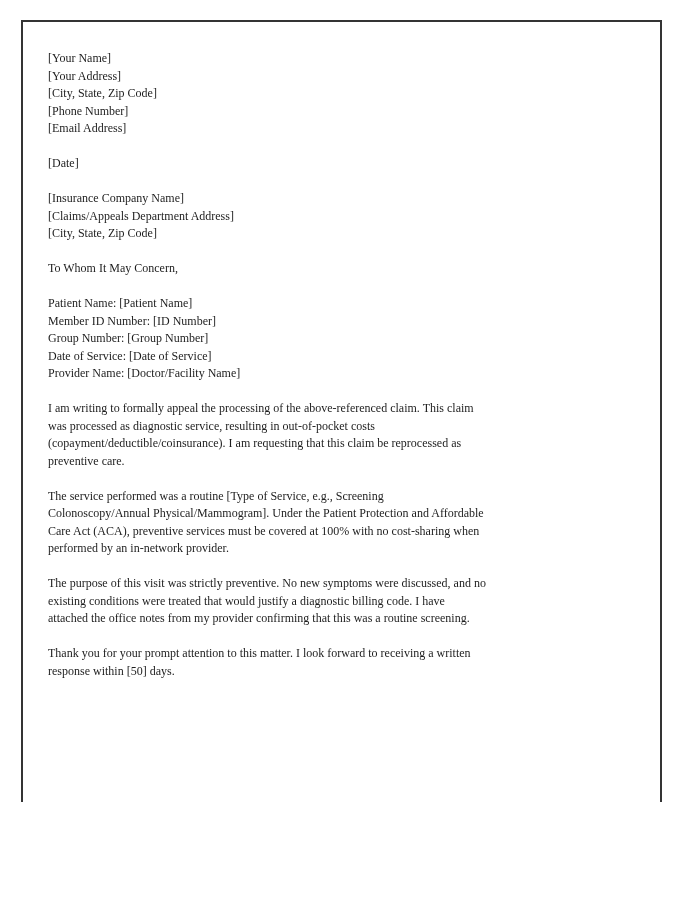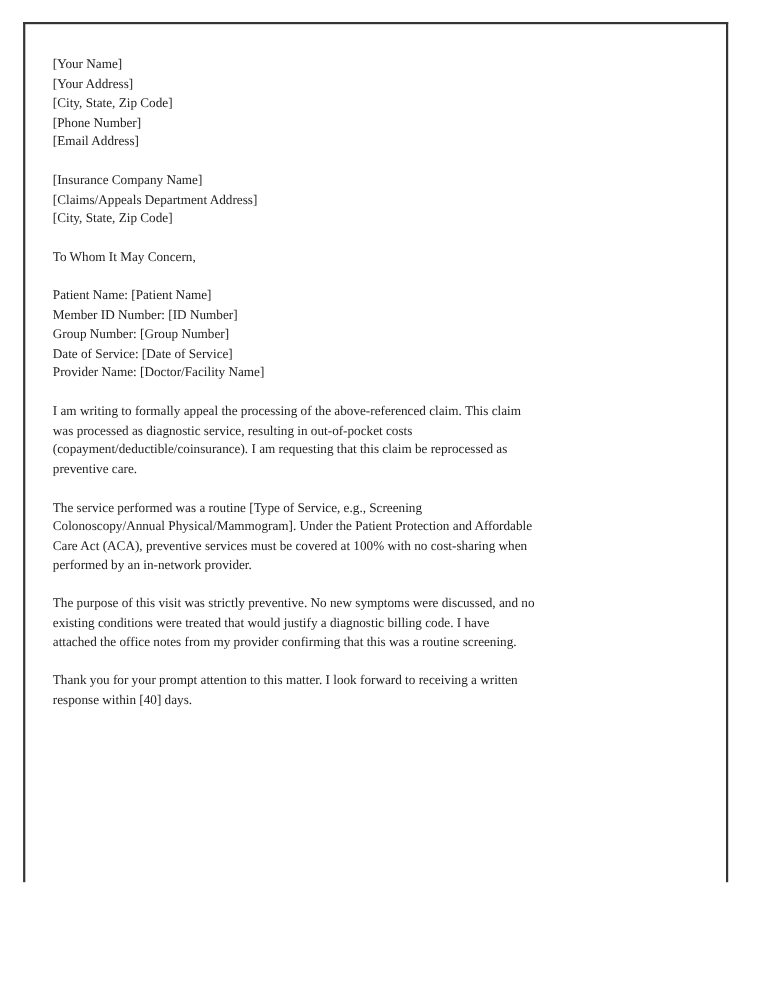--- a/index.html
+++ b/index.html
@@ -42,20 +42,21 @@
 </head>
 <body>
 
 <div class="letter-page">
   <div class="letter-content">
     <p class="para">[Your Name]
 [Your Address]
 [City, State, Zip Code]
 [Phone Number]
 [Email Address]</p>
+    <p class="para">[Date]</p>
     <p class="para">[Insurance Company Name]
 [Claims/Appeals Department Address]
 [City, State, Zip Code]</p>
     <p class="para">To Whom It May Concern,</p>
     <p class="para">Patient Name: [Patient Name]
 Member ID Number: [ID Number]
 Group Number: [Group Number]
 Date of Service: [Date of Service]
 Provider Name: [Doctor/Facility Name]</p>
     <p class="para">I am writing to formally appeal the processing of the above-referenced claim. This claim
@@ -63,15 +64,15 @@
 (copayment/deductible/coinsurance). I am requesting that this claim be reprocessed as
 preventive care.</p>
     <p class="para">The service performed was a routine [Type of Service, e.g., Screening
 Colonoscopy/Annual Physical/Mammogram]. Under the Patient Protection and Affordable
 Care Act (ACA), preventive services must be covered at 100% with no cost-sharing when
 performed by an in-network provider.</p>
     <p class="para">The purpose of this visit was strictly preventive. No new symptoms were discussed, and no
 existing conditions were treated that would justify a diagnostic billing code. I have
 attached the office notes from my provider confirming that this was a routine screening.</p>
     <p class="para">Thank you for your prompt attention to this matter. I look forward to receiving a written
-response within [40] days.</p>
+response within [50] days.</p>
   </div>
 </div>
 
 </body></html>

